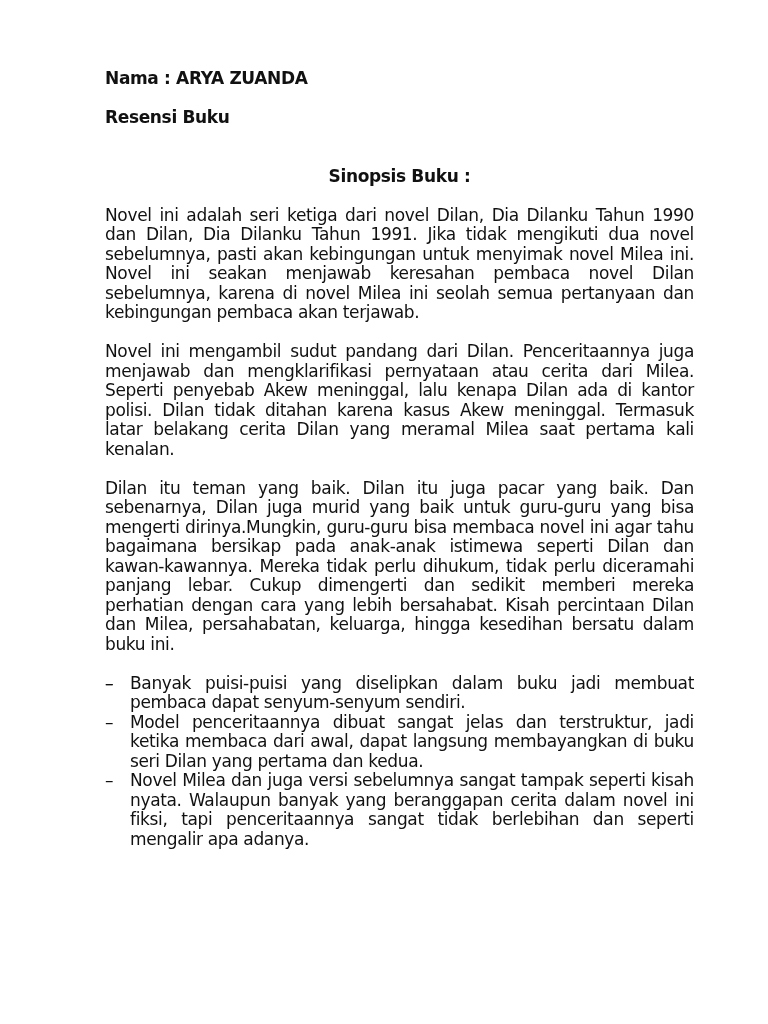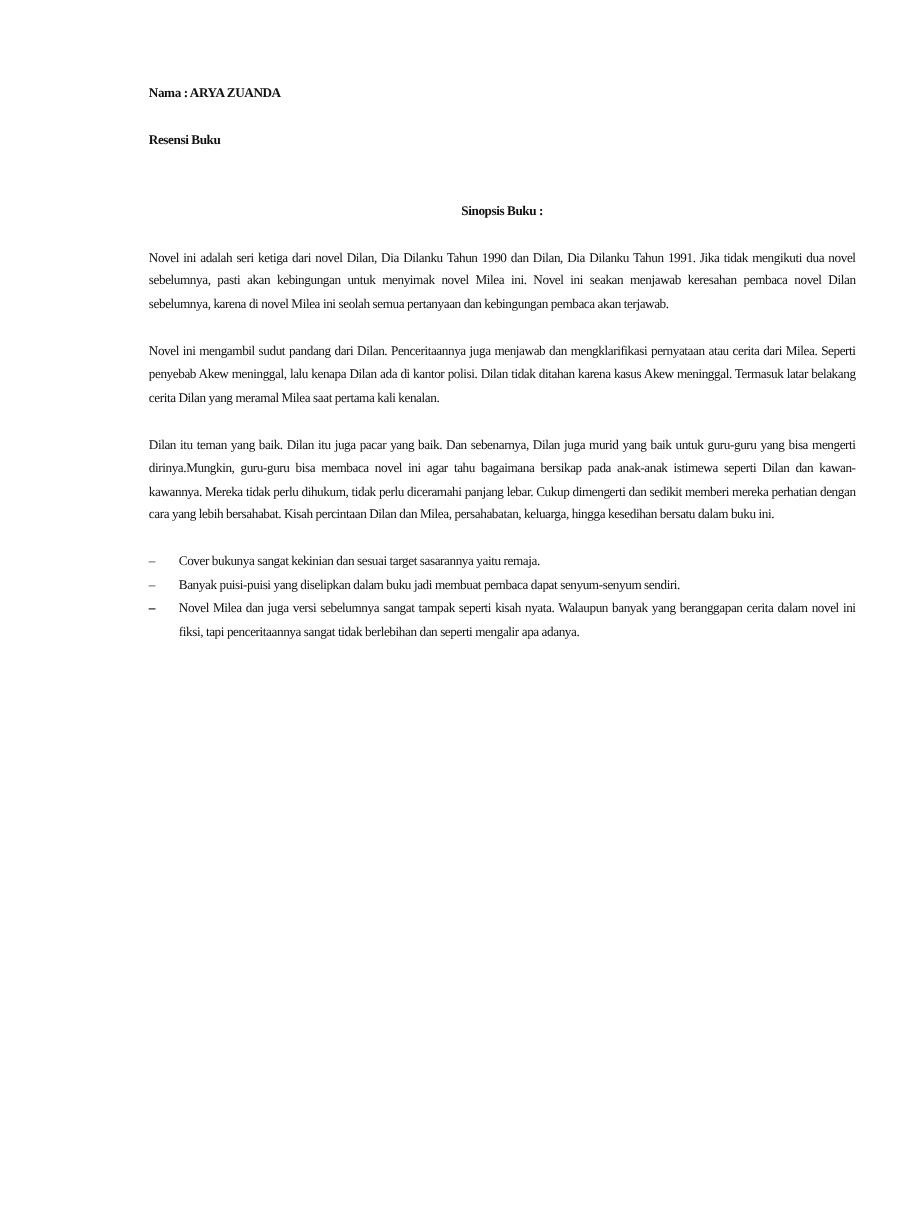--- a/index.html
+++ b/index.html
@@ -10,27 +10,26 @@
     body {
       width: 768px;
       height: 1024px;
       overflow: hidden;
       position: relative;
       font-family: "DejaVu Sans", "Liberation Sans", sans-serif;
       color: #111111;
     }
     .page {
       position: absolute;
-      left: 124px;
+      left: 105px;
       top: 69px;
       width: 589px;
-      font-size: 11px;
+      font-size: 17px;
       line-height: 19.5px;
       letter-spacing: -0.35px;
-      font-family: Liberation Serif, serif;
     }
     .line { display: block; white-space: pre; }
     .bold { font-weight: bold; }
     .title {
       display: block;
       font-weight: bold;
       margin: 19.5px 0 19.5px 0;
     }
     .gap { height: 19.5px; }
     .para {
@@ -75,28 +74,28 @@
   <div class="heading">Sinopsis Buku :</div>
 
   <p class="para">Novel ini adalah seri ketiga dari novel Dilan, Dia Dilanku Tahun 1990 dan Dilan, Dia Dilanku Tahun 1991. Jika tidak mengikuti dua novel sebelumnya, pasti akan kebingungan untuk menyimak novel Milea ini. Novel ini seakan menjawab keresahan pembaca novel Dilan sebelumnya, karena di novel Milea ini seolah semua pertanyaan dan kebingungan pembaca akan terjawab.</p>
   <p class="para">Novel ini mengambil sudut pandang dari Dilan. Penceritaannya juga menjawab dan mengklarifikasi pernyataan atau cerita dari Milea. Seperti penyebab Akew meninggal, lalu kenapa Dilan ada di kantor polisi. Dilan tidak ditahan karena kasus Akew meninggal. Termasuk latar belakang cerita Dilan yang meramal Milea saat pertama kali kenalan.</p>
   <p class="para">Dilan itu teman yang baik. Dilan itu juga pacar yang baik. Dan sebenarnya, Dilan juga murid yang baik untuk guru-guru yang bisa mengerti dirinya.Mungkin, guru-guru bisa membaca novel ini agar tahu bagaimana bersikap pada anak-anak istimewa seperti Dilan dan kawan-kawannya. Mereka tidak perlu dihukum, tidak perlu diceramahi panjang lebar. Cukup dimengerti dan sedikit memberi mereka perhatian dengan cara yang lebih bersahabat. Kisah percintaan Dilan dan Milea, persahabatan, keluarga, hingga kesedihan bersatu dalam buku ini.</p>
 
 
   <ul class="list">
     <li>
       <span class="dash">–</span>
-      <span>Cover bukunya sangat kekinian dan sesuai target sasarannya yaitu remaja.</span>
     </li>
     <li>
       <span class="dash">–</span>
       <span>Banyak puisi-puisi yang diselipkan dalam buku jadi membuat pembaca dapat senyum-senyum sendiri.</span>
     </li>
     <li>
       <span class="dash">–</span>
+      <span>Model penceritaannya dibuat sangat jelas dan terstruktur, jadi ketika membaca dari awal, dapat langsung membayangkan di buku seri Dilan yang pertama dan kedua.</span>
     </li>
     <li>
       <span class="dash">–</span>
       <span>Novel Milea dan juga versi sebelumnya sangat tampak seperti kisah nyata. Walaupun banyak yang beranggapan cerita dalam novel ini fiksi, tapi penceritaannya sangat tidak berlebihan dan seperti mengalir apa adanya.</span>
     </li>
   </ul>
 
 </div>
 
 </body></html>

